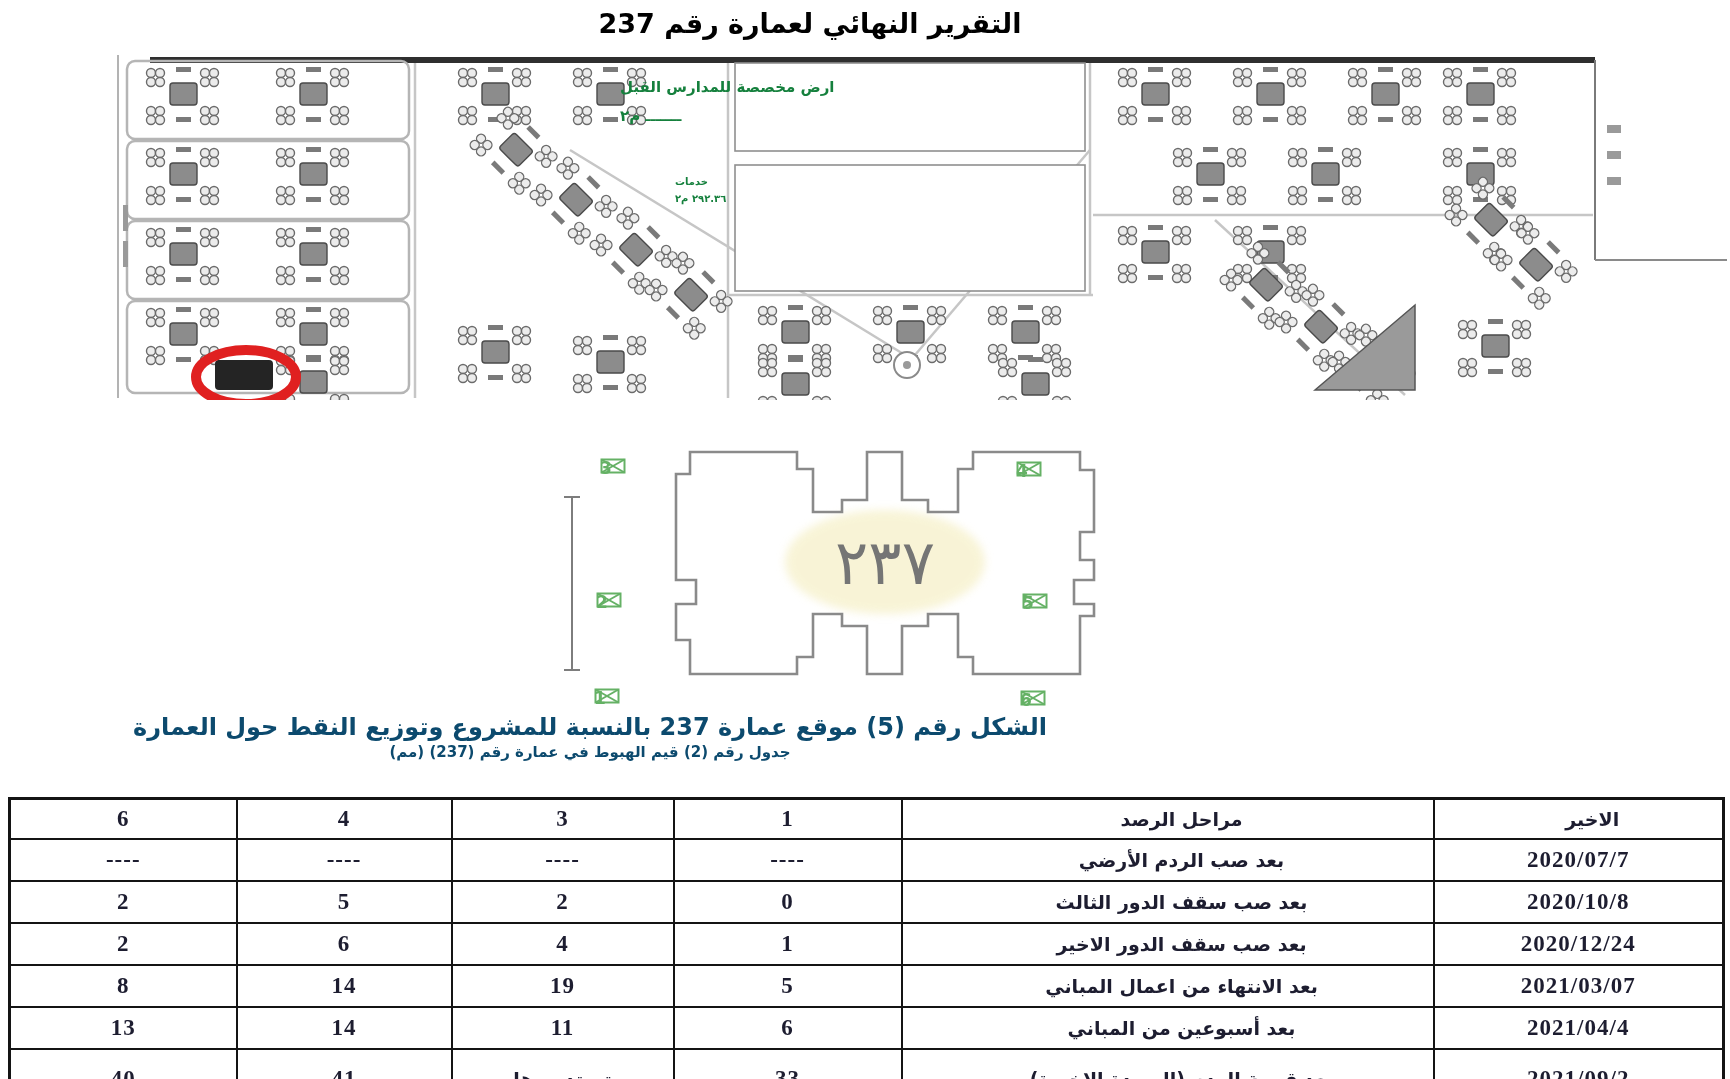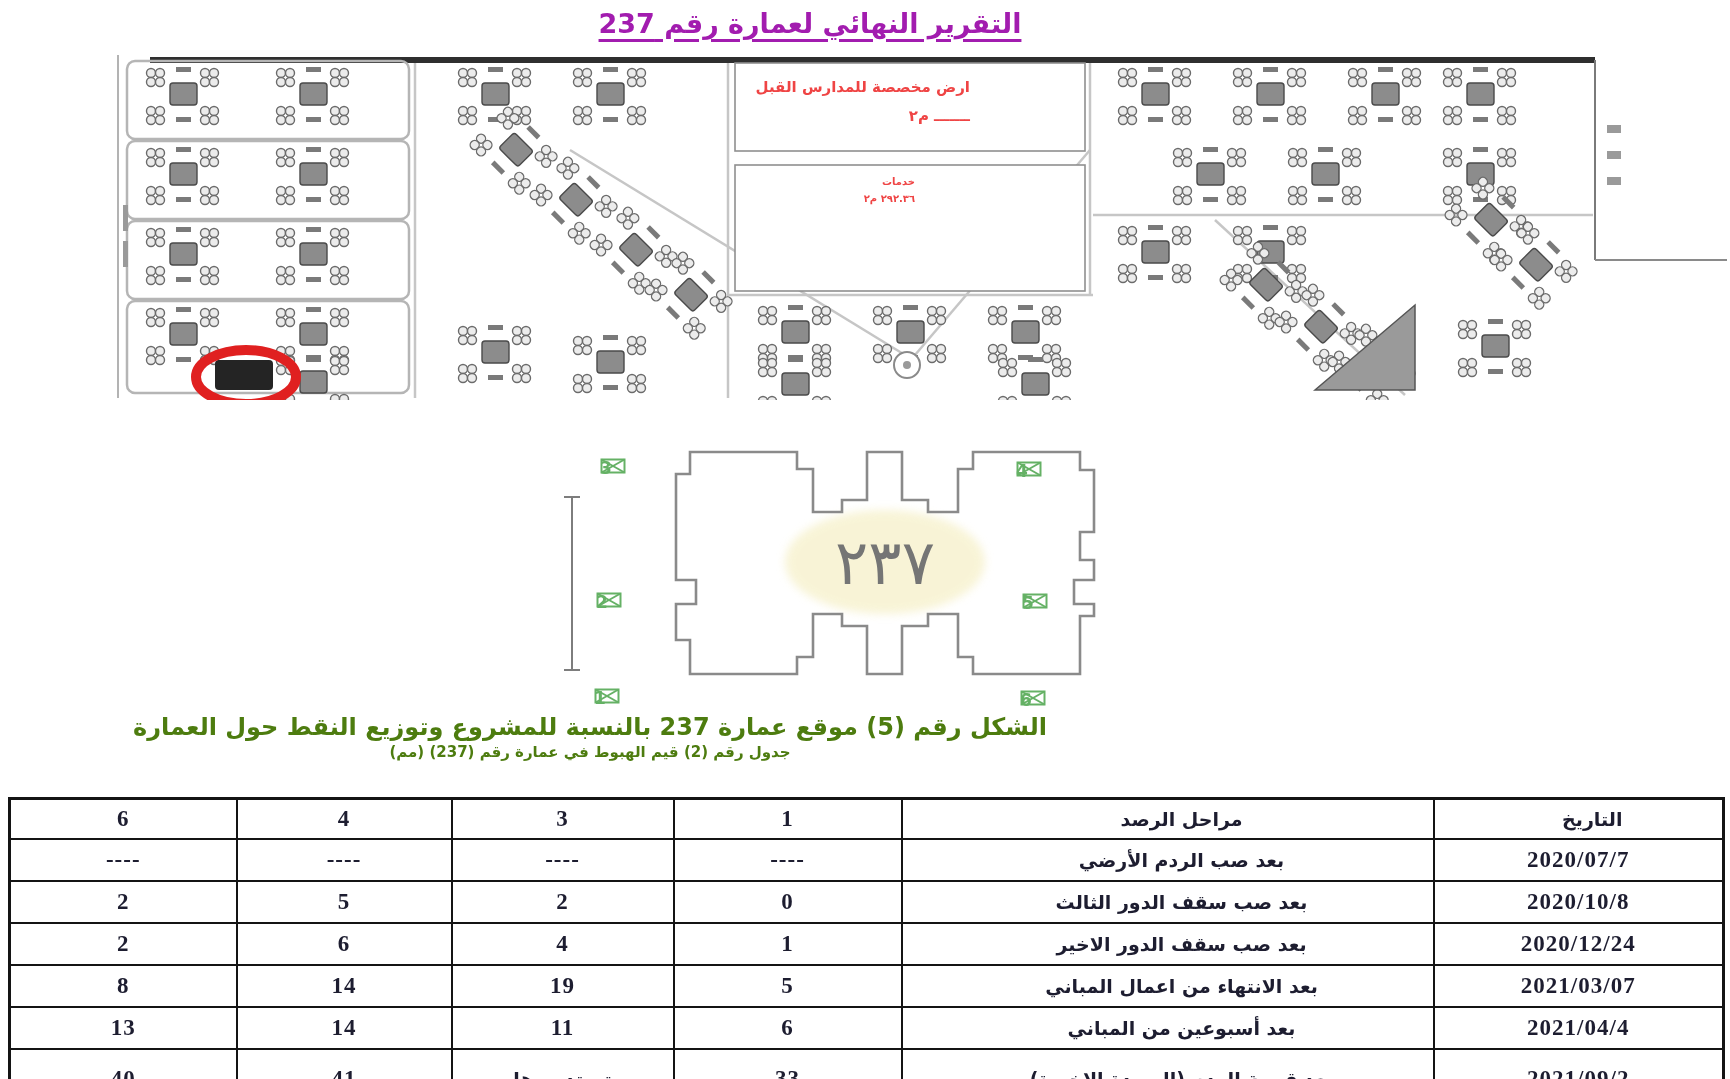--- a/index.html
+++ b/index.html
@@ -1,36 +1,36 @@
 <!DOCTYPE html>
 <html lang="ar"><head>
 <meta charset="utf-8">
 <style>
   html,body{margin:0;padding:0;background:#fff;}
   #page{position:relative;width:1730px;height:1079px;background:#fff;overflow:hidden;
         font-family:"DejaVu Sans",sans-serif;color:#1f1f2e;}
   
   #title{position:absolute;top:8px;left:0;width:1620px;text-align:center;
-         font-size:27px;font-weight:bold;color:#a21caf;
-         text-decoration:underline;text-underline-offset:6px;text-decoration-thickness:2.5px;direction:rtl;}
+         font-size:27px;font-weight:bold;color:#000000;
+         text-underline-offset:6px;text-decoration-thickness:2.5px;direction:rtl;}
   
   #siteplan{position:absolute;left:115px;top:55px;width:1615px;height:345px;}
   #siteplan svg{position:absolute;left:0;top:0;}
-  .map-label{position:absolute;direction:rtl;text-align:right;color:#ef4444;font-weight:bold;}
+  .map-label{position:absolute;direction:rtl;text-align:left;color:#15803d;font-weight:bold;}
   #schools-label{left:505px;top:18px;width:350px;font-size:15px;line-height:1.9;}
   #services-label{left:560px;top:118px;width:240px;font-size:10px;line-height:1.7;}
   
   #figure{position:absolute;left:540px;top:412px;width:660px;height:302px;}
   #figure svg{position:absolute;left:0;top:0;}
   .pt-marker{position:absolute;display:flex;align-items:center;gap:3px;
              color:#3f9e3f;font-weight:bold;font-size:17px;opacity:.8;}
   .pt-marker svg{display:block;}
   
   #captions{position:absolute;left:0;top:712px;width:1180px;text-align:center;direction:rtl;}
-  .cap{font-weight:bold;color:#4d7c0f;}
+  .cap{font-weight:bold;color:#0c4a6e;}
   #cap1{font-size:24px;line-height:1.25;}
   #cap2{font-size:15px;line-height:1.35;}
   
   #tblwrap{position:absolute;left:8px;top:797px;width:1714px;}
   table{border-collapse:collapse;width:100%;table-layout:fixed;direction:rtl;}
   th,td{border:2.5px solid #141414;text-align:center;vertical-align:middle;
         font-weight:bold;color:#1d1d30;padding:1px 4px;}
   table{border:3px solid #141414;}
   th{height:36px;font-size:21px;}
   td{height:38px;font-size:21px;}
@@ -257,21 +257,21 @@
       <colgroup>
         <col class="c-date">
           <col class="c-stage">
           <col class="c1">
           <col class="c3">
           <col class="c4">
           <col class="c6">
       </colgroup>
       <tbody>
           <tr>
-        <th class="ar">التاريخ</th>
+        <th class="ar">الاخير</th>
         <th class="ar">مراحل الرصد</th>
         <th class="num">1</th>
         <th class="num">3</th>
         <th class="num">4</th>
         <th class="num">6</th>
       </tr>
       <tr>
         <td class="num">2020/07/7</td>
         <td class="ar">بعد صب الردم الأرضي</td>
         <td class="num">----</td>

